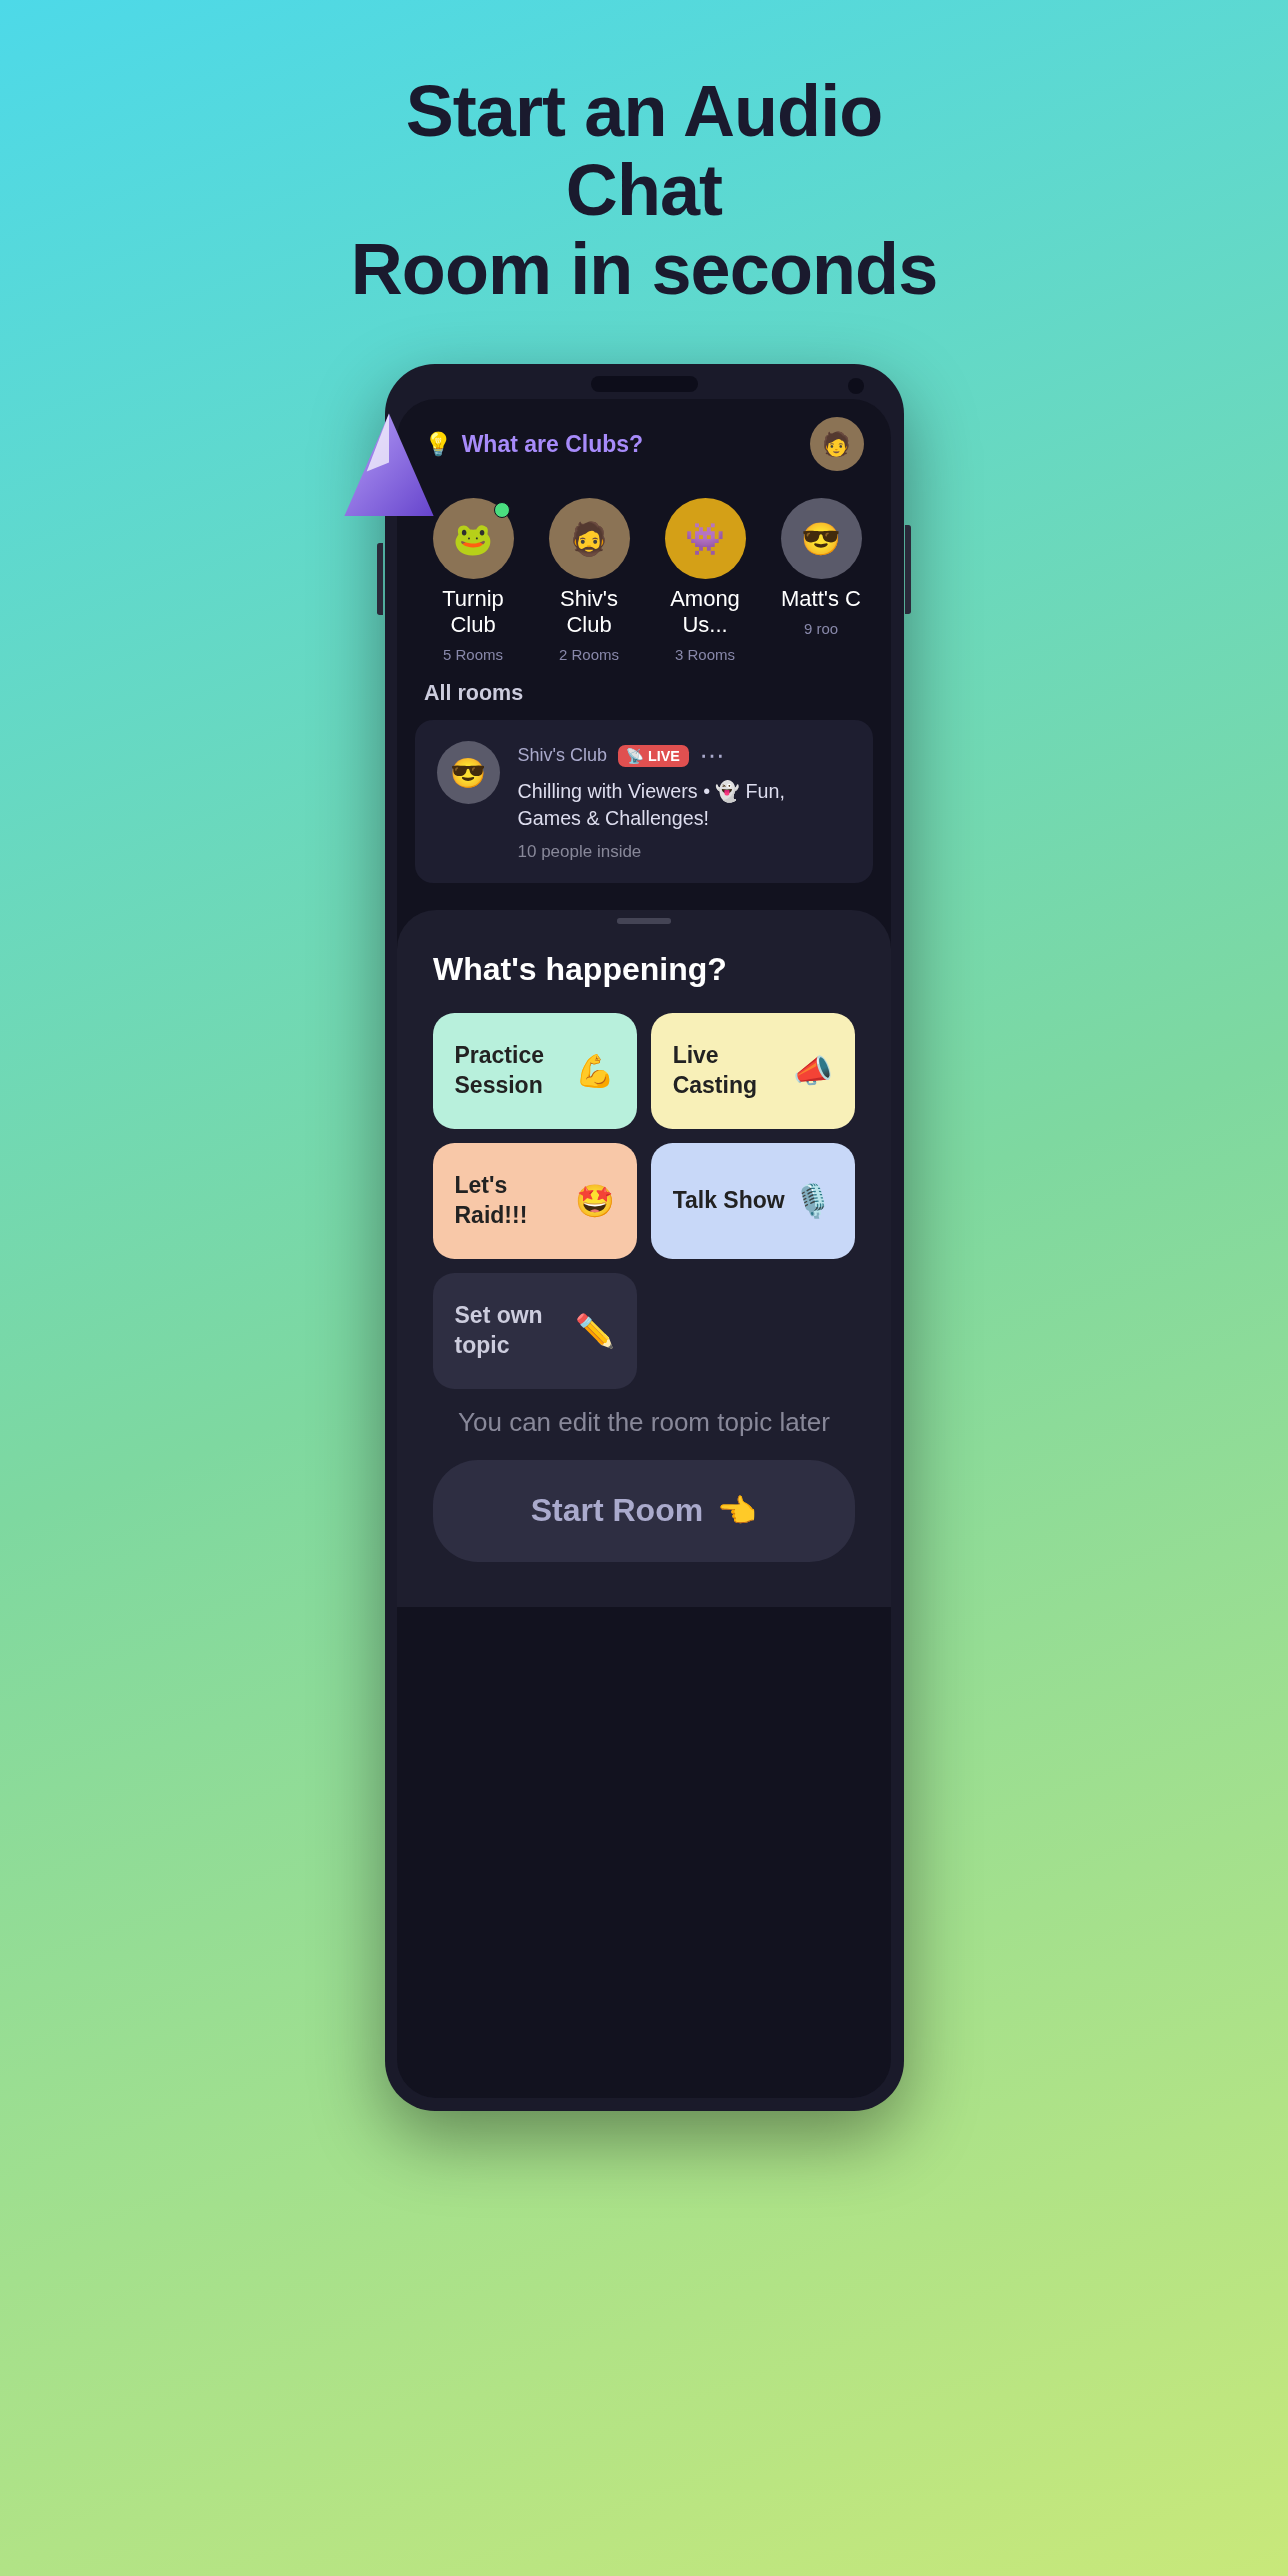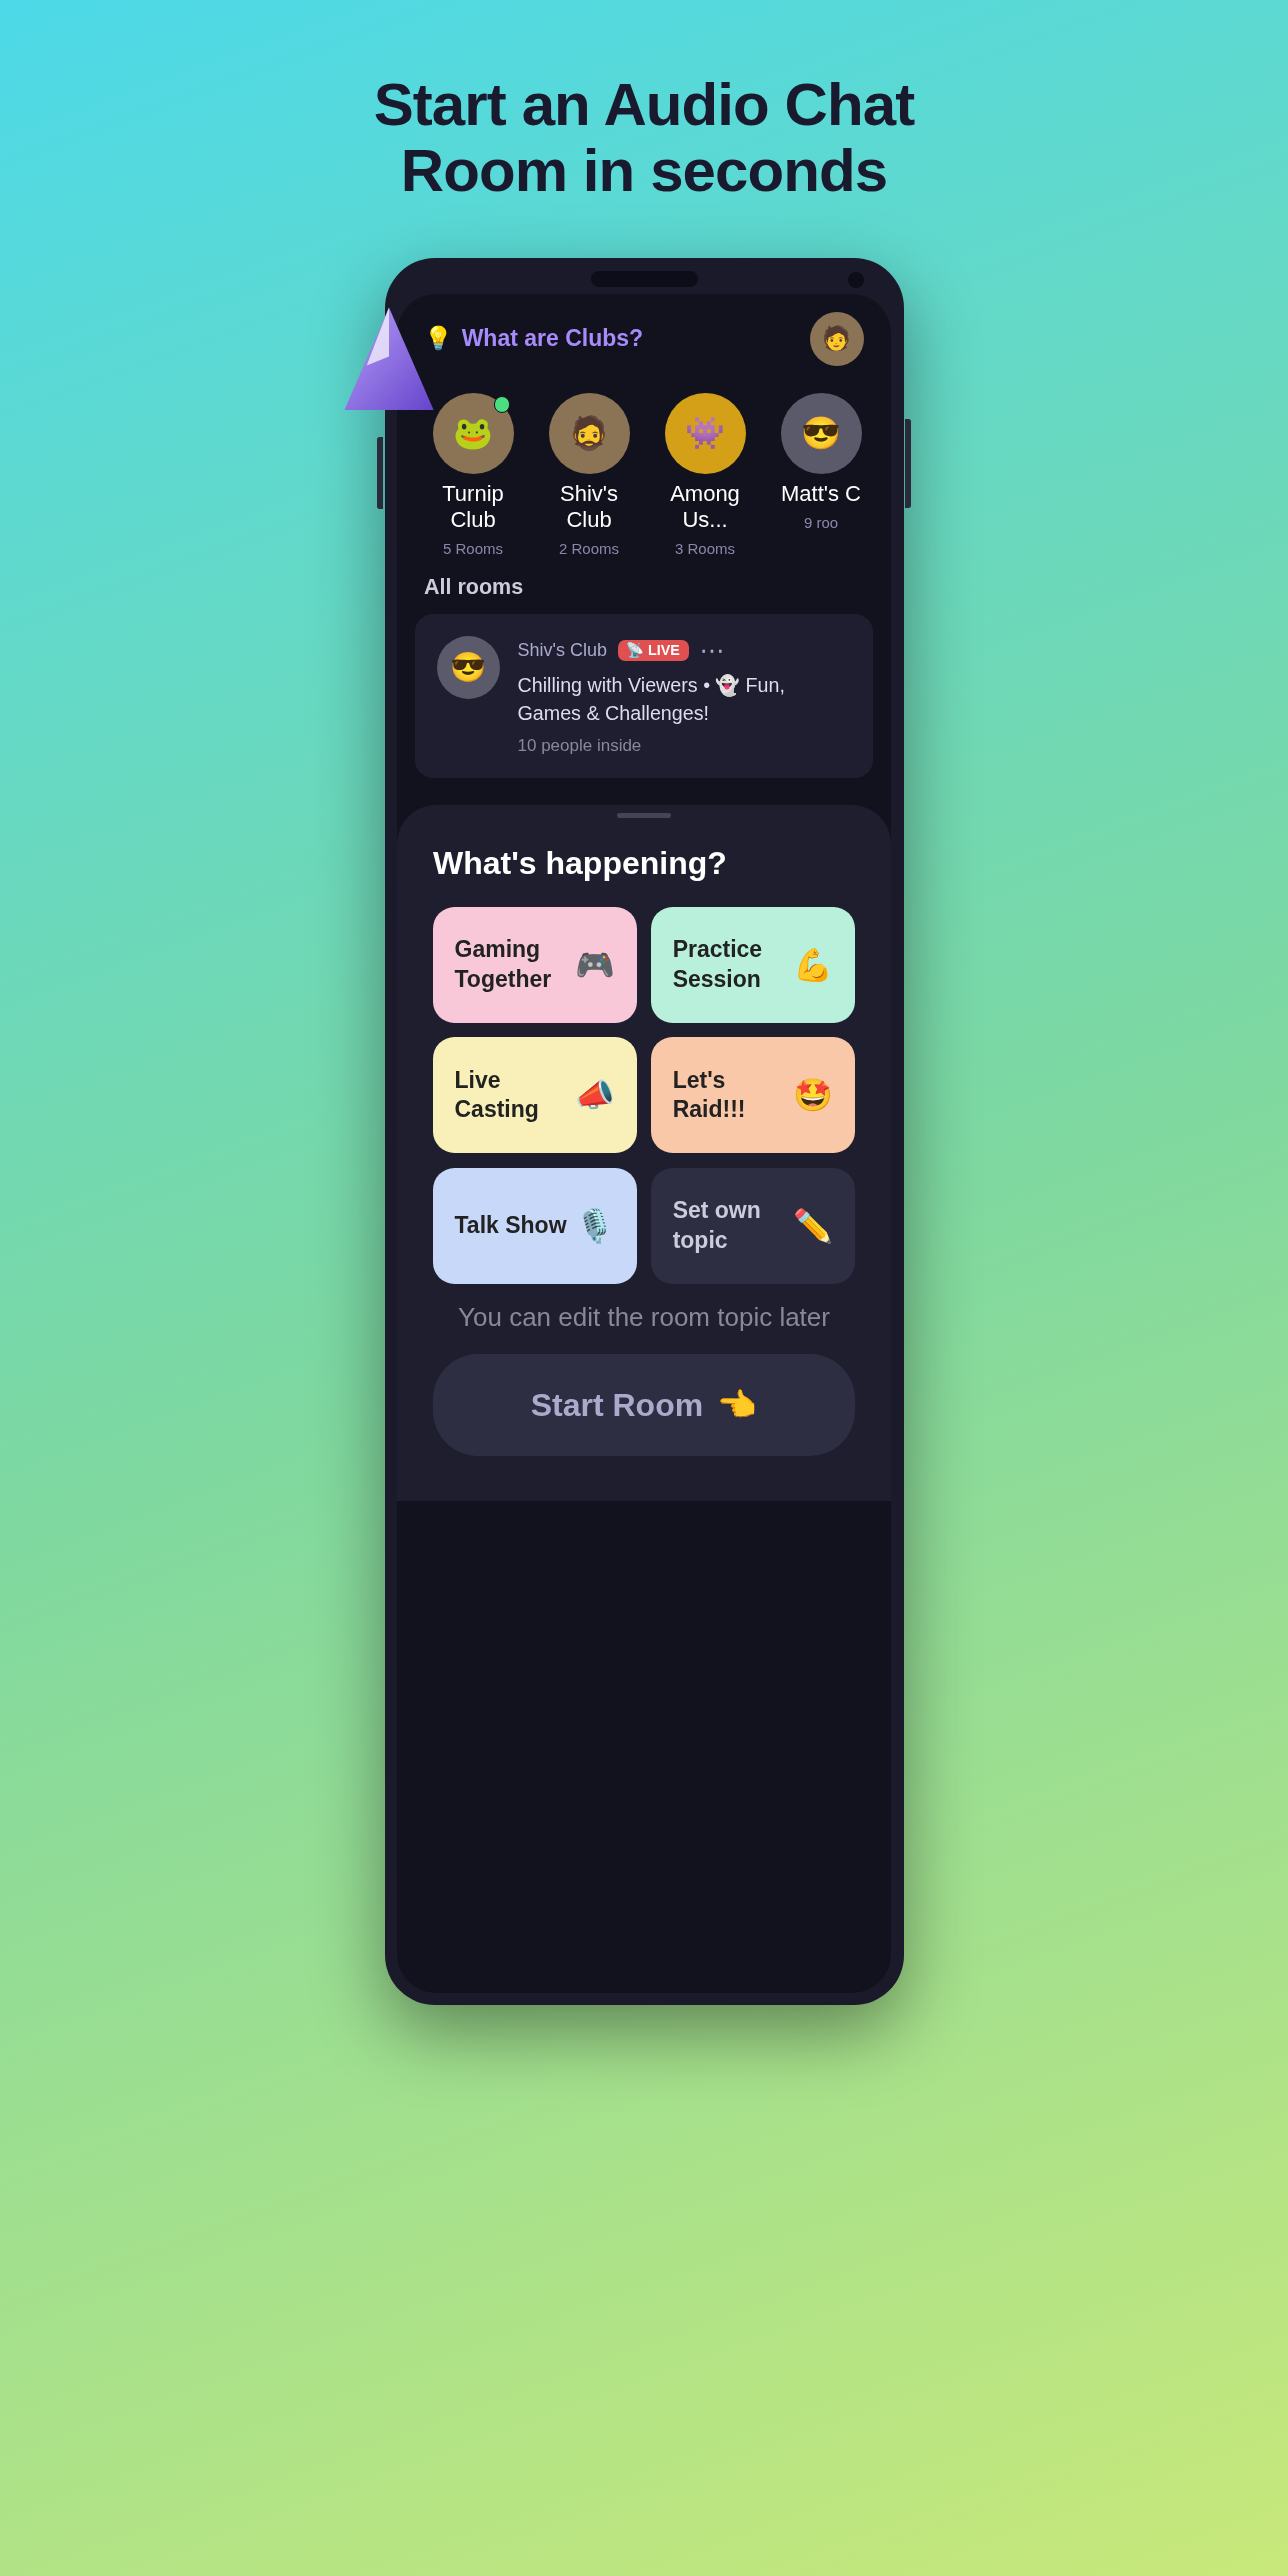--- a/index.html
+++ b/index.html
@@ -10,21 +10,21 @@
       display: flex;
       flex-direction: column;
       align-items: center;
       font-family: -apple-system, BlinkMacSystemFont, 'Segoe UI', sans-serif;
       overflow-x: hidden;
     }
 
     .headline {
       margin-top: 72px;
       text-align: center;
-      font-size: 60px;
+      font-size: 72px;
       font-weight: 900;
       color: #1a1a2e;
       line-height: 1.1;
       width: 626px;
       letter-spacing: -0.9px;
     }
 
     .phone-wrapper {
       position: relative;
       margin-top: 54px;
@@ -431,24 +431,20 @@
           <div class="room-people">10 people inside</div>
         </div>
       </div>
 
       <div class="bottom-sheet">
         <div class="sheet-handle"></div>
         <div class="sheet-title">What's happening?</div>
 
         <div class="topics-grid">
 
-          <button class="topic-btn pink">
-            <span class="topic-label">Gaming Together</span>
-            <span class="topic-emoji">🎮</span>
-          </button>
 
           <button class="topic-btn mint">
             <span class="topic-label">Practice Session</span>
             <span class="topic-emoji">💪</span>
           </button>
 
           <button class="topic-btn yellow">
             <span class="topic-label">Live Casting</span>
             <span class="topic-emoji">📣</span>
           </button>

